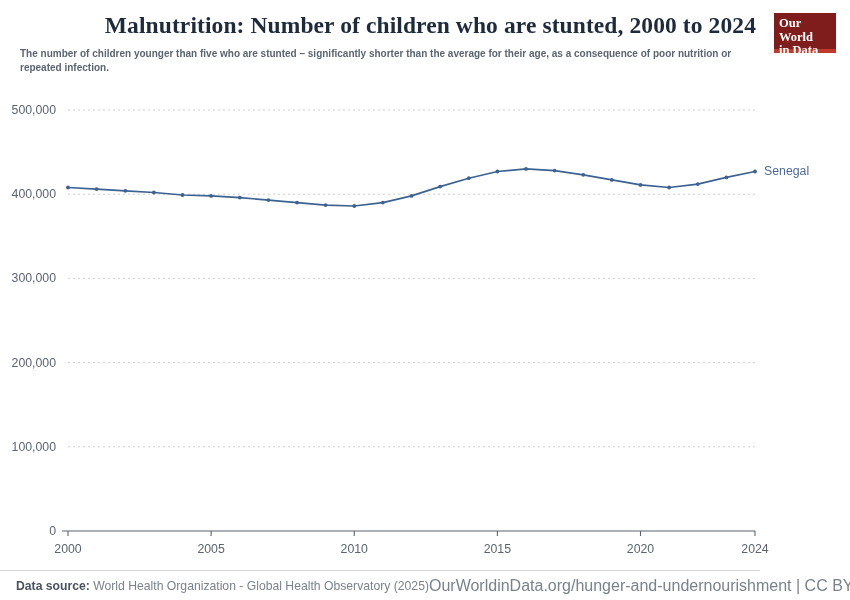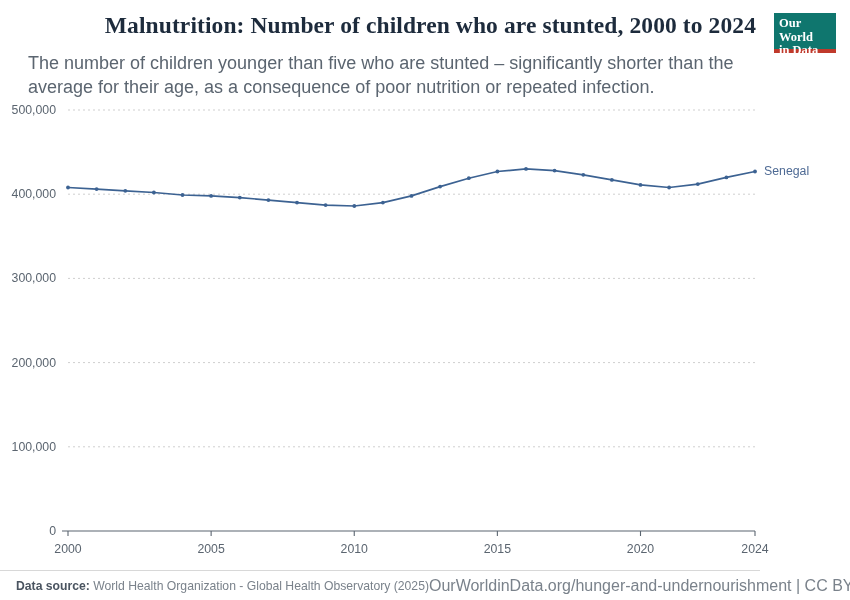--- a/index.html
+++ b/index.html
@@ -29,35 +29,35 @@
     font-family: "Liberation Serif", serif;
     font-size: 23.5px;
     font-weight: 700;
     color: #1d2b3c;
     letter-spacing: 0.1px;
     line-height: 1.15;
     margin: 0 0 8px 0;
     text-align: right;
   }
   .chart-subtitle {
-    font-size: 18px;
-    font-weight: 400;
+    font-size: 10px;
+    font-weight: 700;
     color: #5b6570;
     line-height: 1.35;
-    margin: 12px;
+    margin: 4px;
     max-width: 735px;
   }
   
   .owid-logo {
     position: absolute;
     right: 14px;
     top: 13px;
     width: 62px;
     height: 40px;
-    background: #0f766e;
+    background: #7f1d1d;
     color: #ffffff;
     font-family: "Liberation Serif", serif;
     font-weight: 700;
     font-size: 12.5px;
     line-height: 1.08;
     padding: 4px 1px 0 5px;
     border-bottom: 4px solid #c0392b;
   }
   .owid-logo span { display: block; }
   

